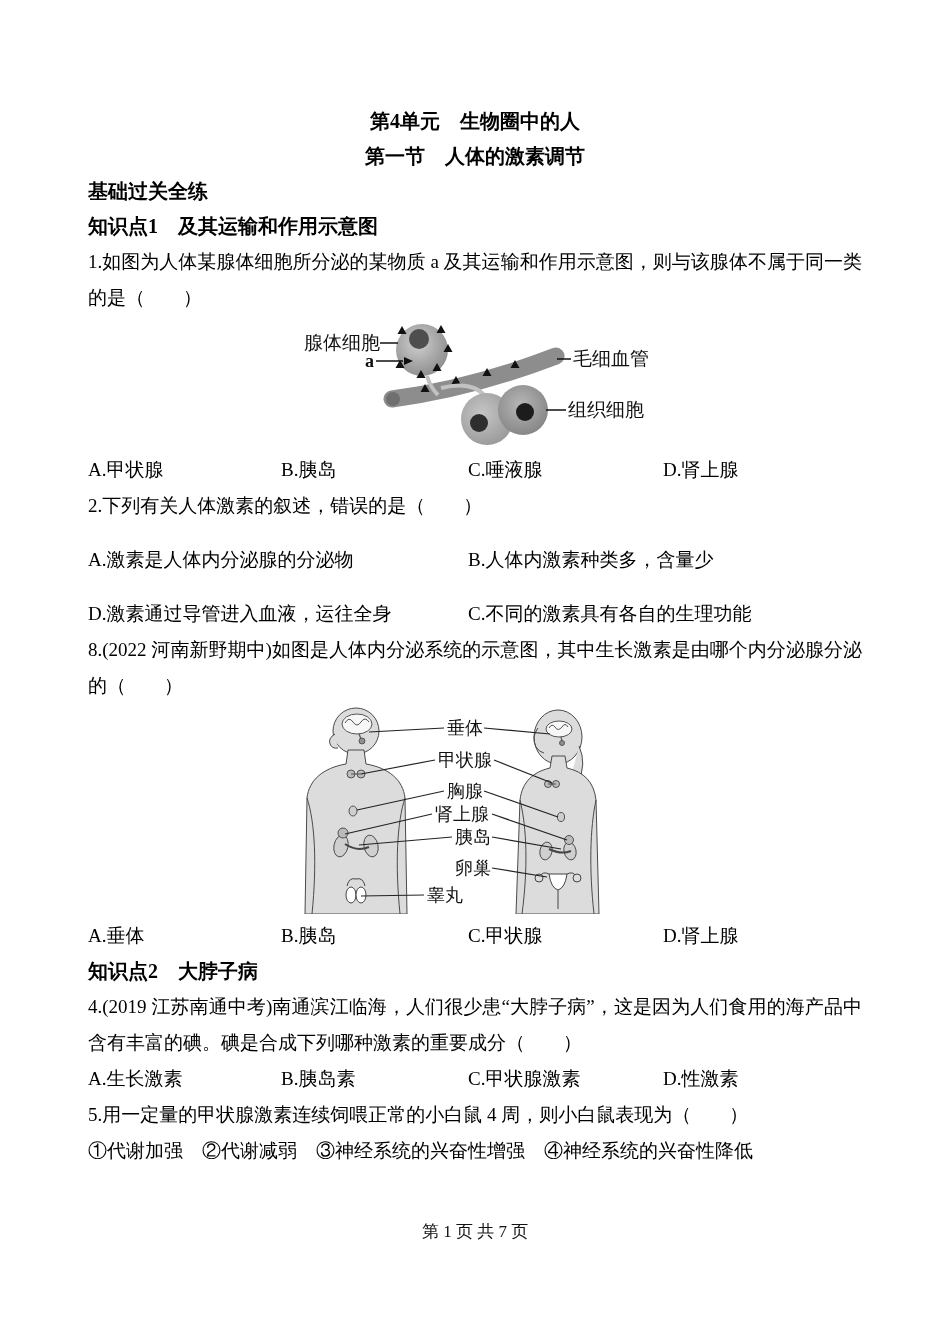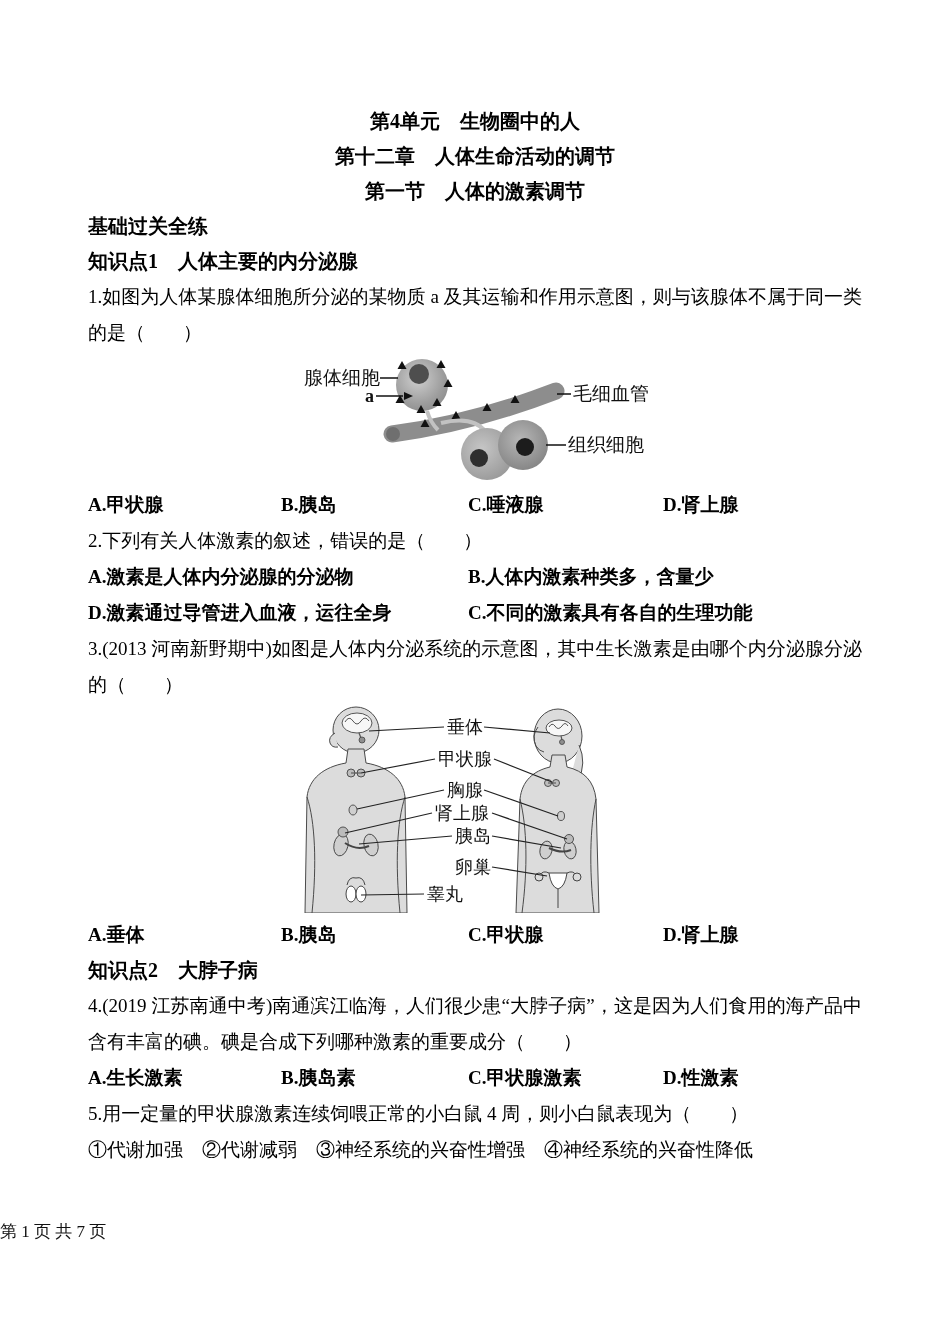--- a/index.html
+++ b/index.html
@@ -10,38 +10,37 @@
     box-sizing:border-box;
     padding:104px 88px 0 88px;
     font-family:"Liberation Serif","DejaVu Serif",serif;
     font-size:19px;color:#000;
     overflow:hidden;
   }
   .title-center{margin:0;font-size:20px;font-weight:700;text-align:center;line-height:35px;}
   .bold-left{font-weight:700;font-size:20px;line-height:35px;}
   p.q{margin:0;line-height:36px;text-align:justify;}
   .opts4{display:grid;grid-template-columns:193px 187px 195px auto;line-height:36px;}
-  .opts2{display:grid;grid-template-columns:380px auto;line-height:36px;}
-  .opt{white-space:nowrap;font-weight:bold;}
+  .opts2{display:grid;grid-template-columns:380px auto;line-height:36px;margin-top:18px;}
+  .opt{white-space:nowrap;}
   .fig1{display:block;margin:2px 0 2px 192px;}
   .fig2{display:block;margin:0 0 4px 207px;}
-  .footer{position:absolute;top:1220px;left:0;width:100%;text-align:left;font-size:17px;color:#111;}
+  .footer{position:absolute;top:1220px;left:0;width:100%;text-align:center;font-size:17px;color:#111;}
   svg text{font-family:"Liberation Serif","DejaVu Serif",serif;fill:#111;}
 </style>
 </head>
 <body>
 
 <div class="page">
 
   <h1 class="title-center">第4单元　生物圈中的人</h1>
-  <h1 class="title-center">第十二章　人体生命活动的调节</h1>
   <h1 class="title-center">第一节　人体的激素调节</h1>
 
   <div class="bold-left">基础过关全练</div>
-  <div class="bold-left">知识点1　人体主要的内分泌腺</div>
+  <div class="bold-left">知识点1　及其运输和作用示意图</div>
 
   <p class="q">1.如图为人体某腺体细胞所分泌的某物质 a 及其运输和作用示意图，则与该腺体不属于同一类的是（　　）</p>
 
   <svg class="fig1" width="420" height="132" viewBox="0 0 420 132" xmlns="http://www.w3.org/2000/svg">
     <defs>
       <radialGradient id="cellg" cx="42%" cy="38%" r="75%">
         <stop offset="0%" stop-color="#cfcfcf"></stop>
           <stop offset="65%" stop-color="#9d9d9d"></stop>
           <stop offset="100%" stop-color="#878787"></stop>
       </radialGradient>
@@ -110,21 +109,21 @@
   <p class="q">2.下列有关人体激素的叙述，错误的是（　　）</p>
   <div class="opts2">
     <span class="opt">A.激素是人体内分泌腺的分泌物</span>
     <span class="opt">B.人体内激素种类多，含量少</span>
   </div>
   <div class="opts2">
     <span class="opt">D.激素通过导管进入血液，运往全身</span>
     <span class="opt">C.不同的激素具有各自的生理功能</span>
   </div>
 
-  <p class="q">3.(2013 河南新野期中)如图是人体内分泌系统的示意图，其中生长激素是由哪个内分泌腺分泌的（　　）</p>
+  <p class="q">8.(2022 河南新野期中)如图是人体内分泌系统的示意图，其中生长激素是由哪个内分泌腺分泌的（　　）</p>
 
   <svg class="fig2" width="330" height="210" viewBox="0 0 330 210" xmlns="http://www.w3.org/2000/svg">
 
     <g>
       <circle cx="61" cy="27" r="23" fill="#dcdcdc" stroke="#4a4a4a" stroke-width="1"></circle>
       <path d="M40,30 q-7,4 -5,10 q2,5 8,4" fill="#dcdcdc" stroke="#4a4a4a" stroke-width="1"></path>
       <path d="M53,46 L51,60 C28,64 14,76 12,94 L10,210 L112,210 L110,94 C108,76 94,64 71,60 L69,46 Z" fill="#dcdcdc" stroke="#4a4a4a" stroke-width="1"></path>
       <path d="M12,94 C20,118 22,160 17,210" fill="none" stroke="#4a4a4a" stroke-width="1"></path>
       <path d="M110,94 C102,118 100,160 105,210" fill="none" stroke="#4a4a4a" stroke-width="1"></path>
       <ellipse cx="62" cy="20" rx="15" ry="10" fill="#f7f7f7" stroke="#555" stroke-width="1"></ellipse>

